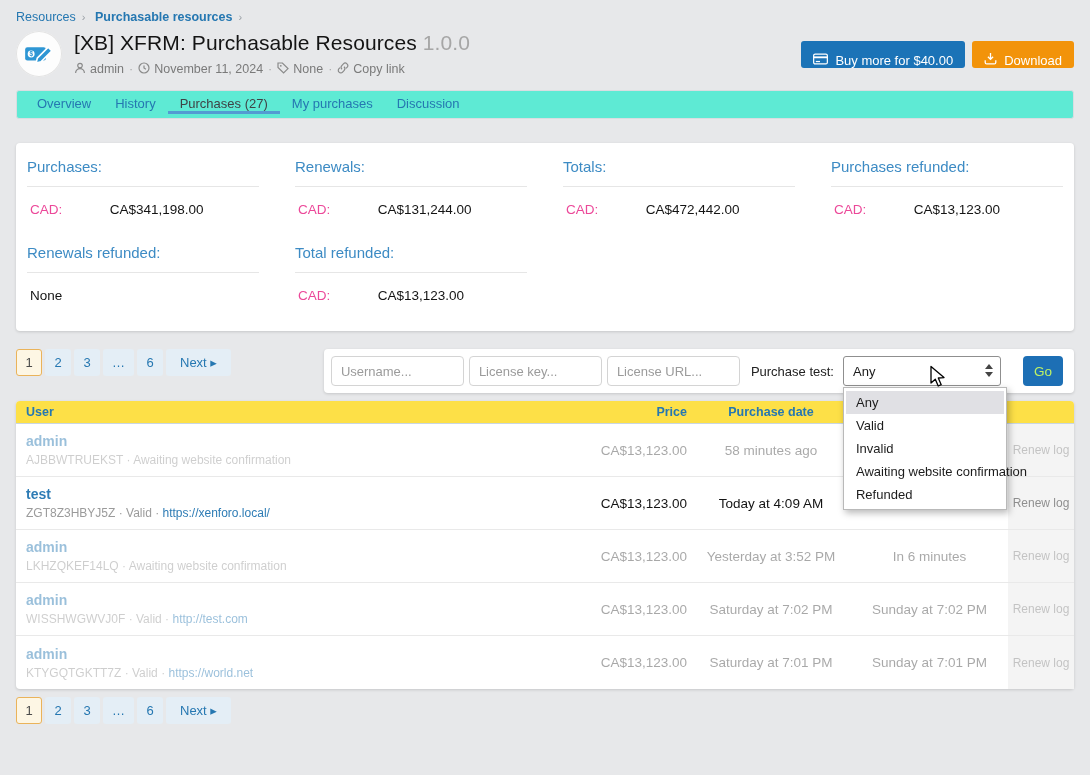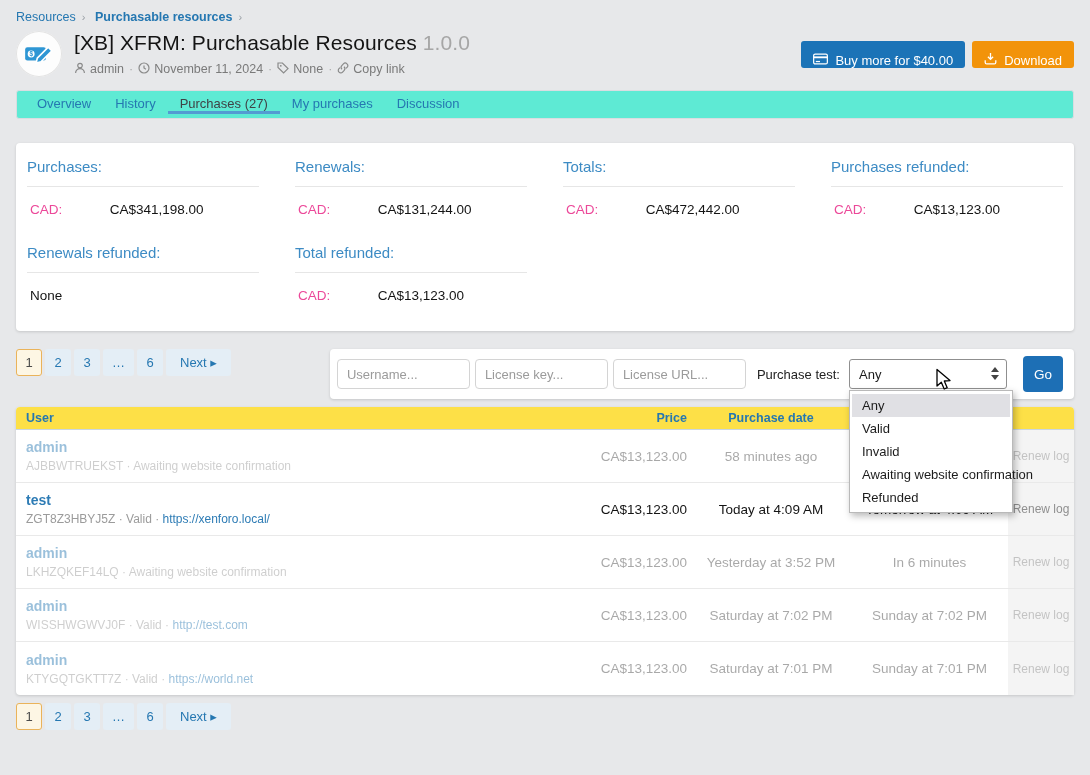--- a/index.html
+++ b/index.html
@@ -64,21 +64,21 @@
   .filter-card { display:flex; align-items:center; gap:5px; padding:7px 11px 7px 7px; }
   .filter-input { width:133px; height:30px; border:1px solid #d4d4d4; border-radius:4px; padding:0 9px; font-size:13px; font-family:inherit; color:#333; background:#fff; }
   .filter-input::placeholder { color:#9b9b9b; }
   .state-label { margin:0 4px 0 6px; color:#222; white-space:nowrap; }
   .state-select { position:relative; }
   .select-box { width:158px; height:30px; border:1px solid #8f8f8f; border-radius:3px; background:#fff; display:flex; align-items:center; padding:0 22px 0 9px; color:#1a1a1a; cursor:default; }
   .select-spinner { position:absolute; right:8px; top:8px; width:8px; }
   .select-spinner i { display:block; width:0; height:0; border-left:4px solid transparent; border-right:4px solid transparent; }
   .select-spinner i.up { border-bottom:5px solid #444; margin-bottom:3px; }
   .select-spinner i.down { border-top:5px solid #444; }
-  .btn-go { background:var(--go,#1d6fb5); color:#ffffff; border:none; border-radius:4px; height:36px; padding:0 11px; font-size:13.5px; margin-left:11px; font-family:inherit; cursor:pointer; }
+  .btn-go { background:var(--go,#1d6fb5); color:#bef264; border:none; border-radius:4px; height:30px; padding:0 11px; font-size:13.5px; margin-left:17px; font-family:inherit; cursor:pointer; }
 
   
   .dropdown { position:absolute; left:0; top:31px; width:164px; background:#fff; border:1px solid #b9b9b9; box-shadow:2px 3px 7px rgba(0,0,0,.28); padding:3px 2px; z-index:20; }
   .opt { padding:4px 10px; font-size:13px; color:#1c1c1c; white-space:nowrap; }
   .opt.selected { background:#e0e0e4; }
   .cursor { position:absolute; left:84px; top:9px; z-index:40; pointer-events:none; }
 
   
   .table-card { margin-top:8px; overflow:visible; }
   .thead, .trow { display:grid; grid-template-columns:1fr 135px 160px 157px 66px; align-items:center; }

